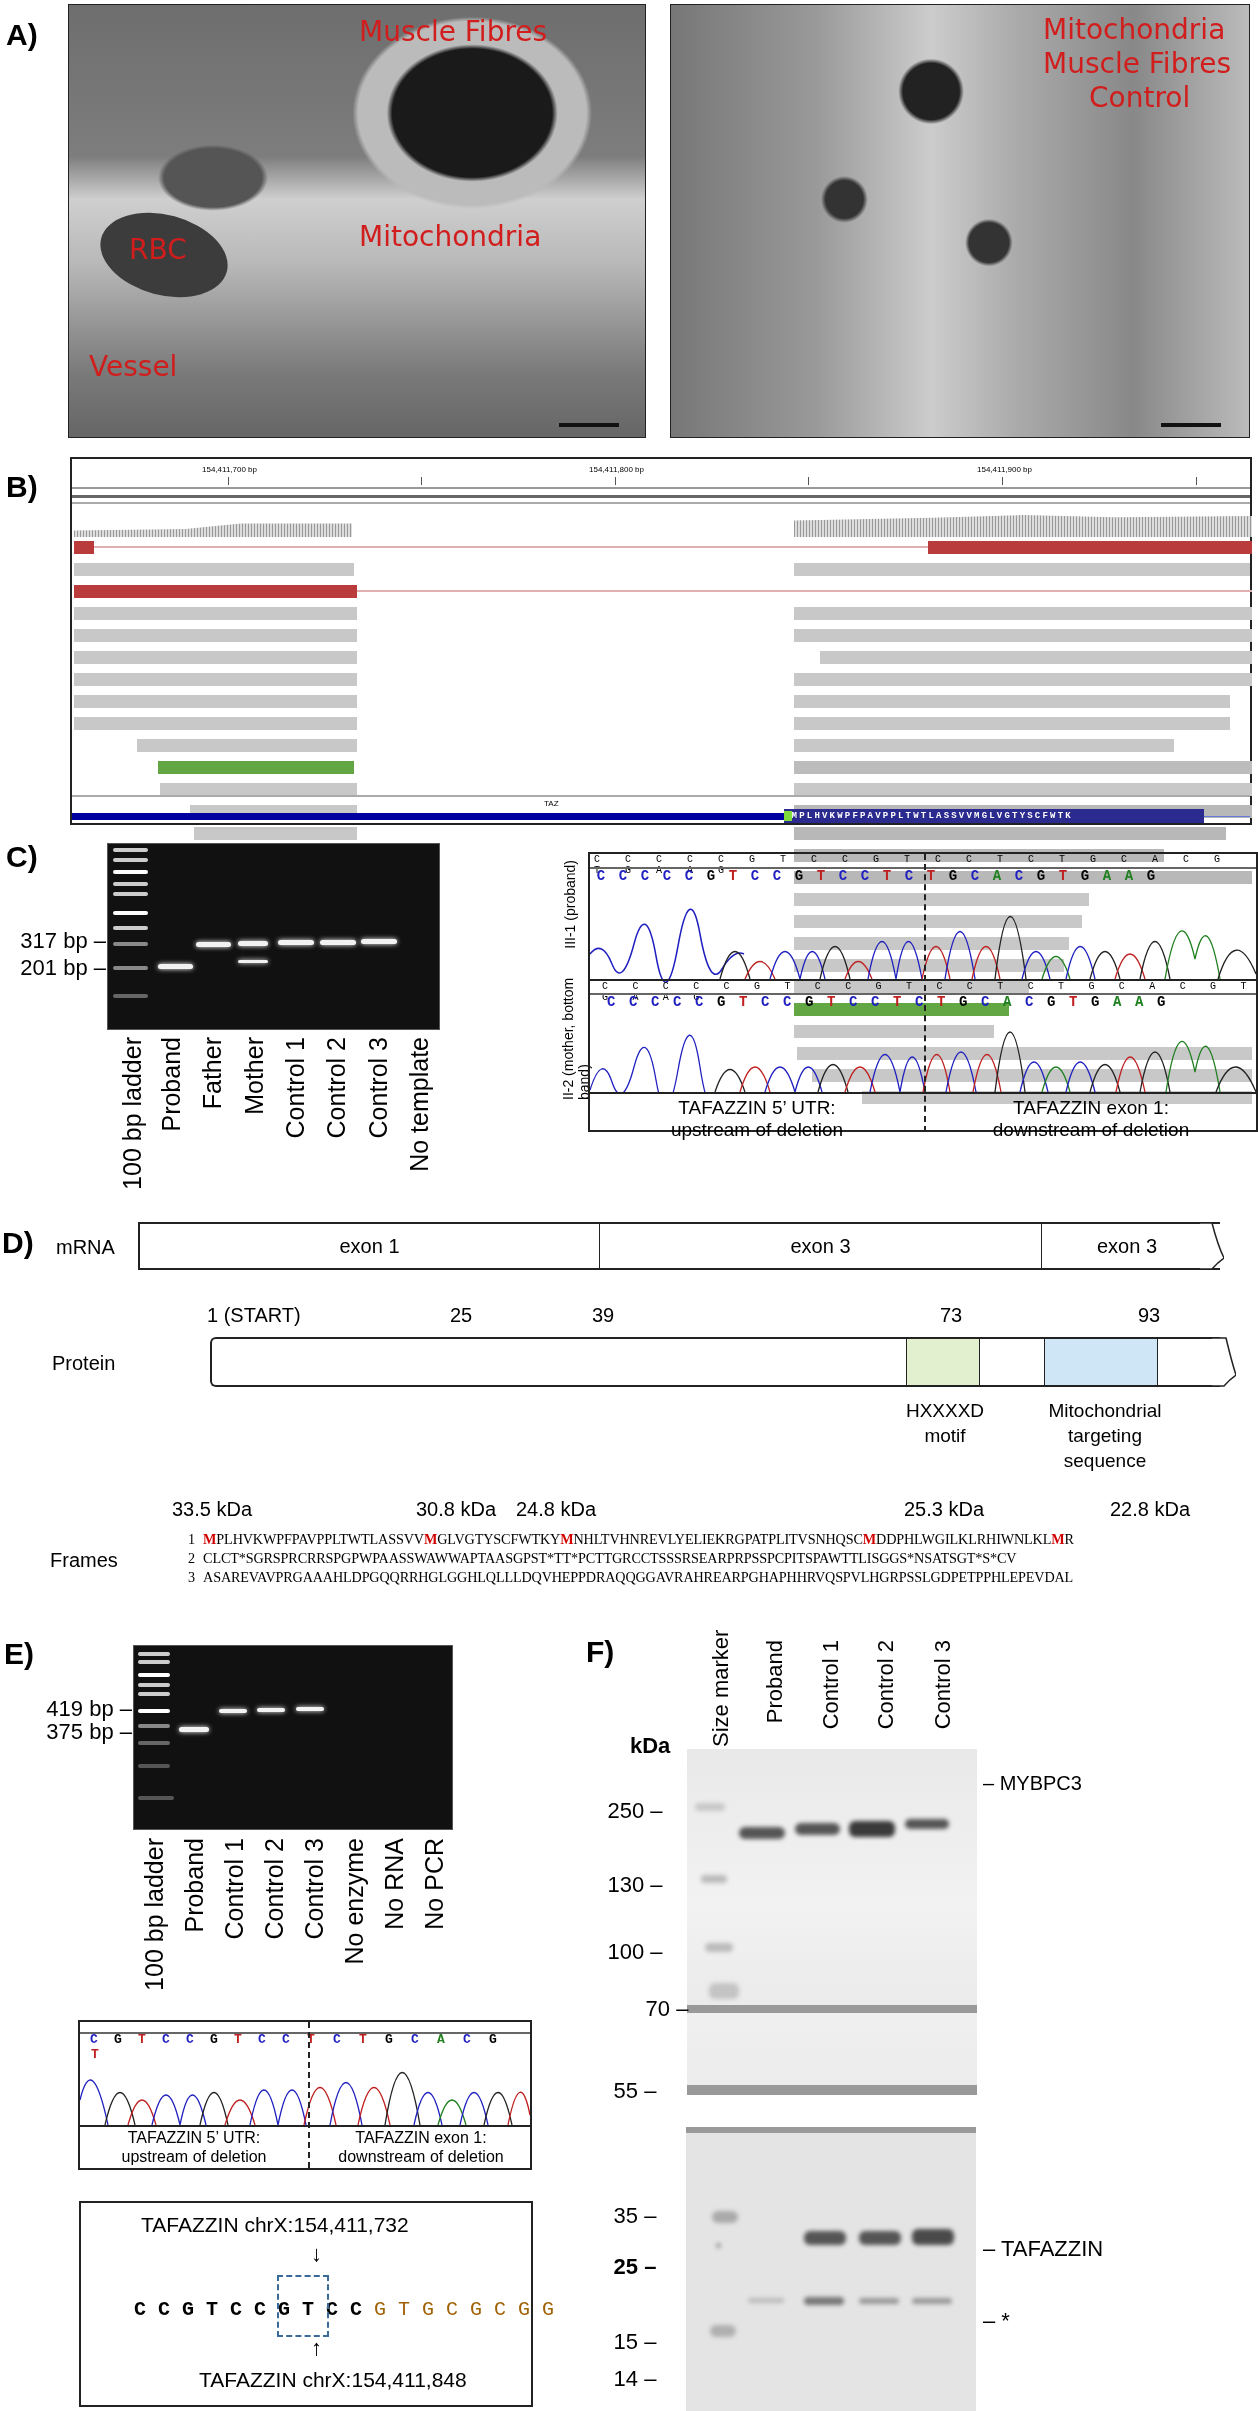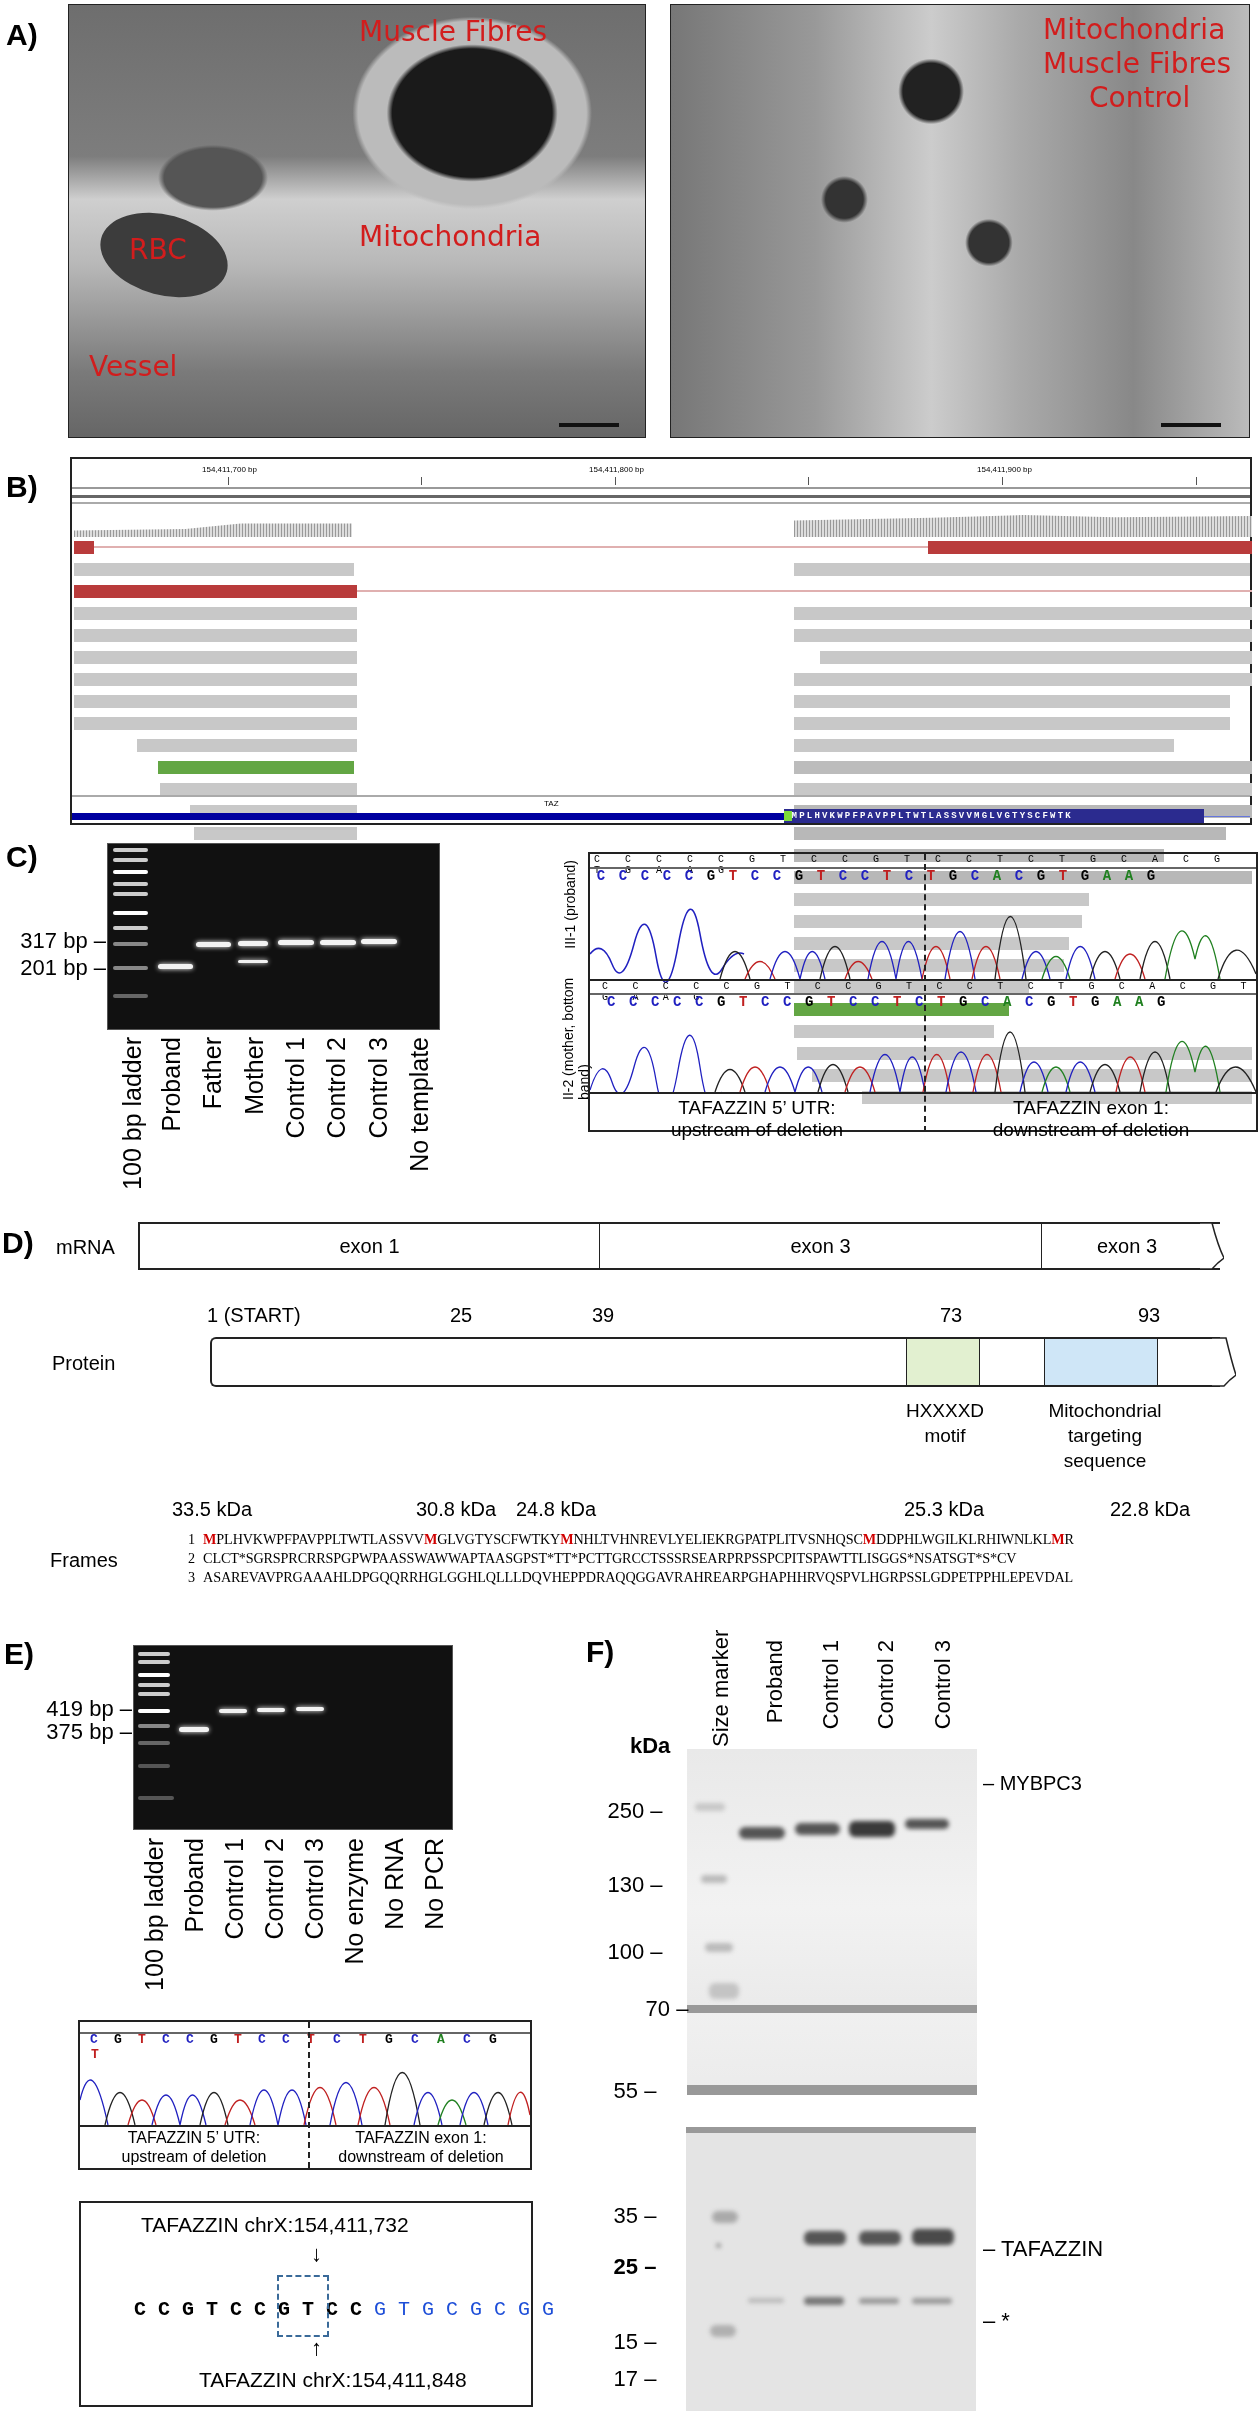--- a/index.html
+++ b/index.html
@@ -318,21 +318,21 @@
   <div class="abs" style="left:230px;top:106px;width:222px;text-align:center;font-size:16px;line-height:19px;">
     <div>TAFAZZIN exon 1:</div>
       <div>downstream of deletion</div>
   </div>
 </div>
 
 <div class="abs" style="left:79px;top:2201px;width:454px;height:206px;border:2px solid #222;">
   <div class="abs" style="left:60px;top:10px;font-size:21px;">TAFAZZIN chrX:154,411,732</div>
   <div class="abs" style="left:230px;top:38px;font-size:22px;font-weight:bold;">↓</div>
   <div class="abs mono" style="left:5px;top:72px;font-size:20px;white-space:pre;">
-    <span style="font-weight:bold;">C C G T C C G T C C</span> <span style="color:#1d4ed8;">G T G C G C G G</span>
+    <span style="font-weight:bold;">C C G T C C G T C C</span> <span style="color:#a16207;">G T G C G C G G</span>
   </div>
   <div class="abs" style="left:196px;top:72px;width:52px;height:62px;border:2px dashed #3a6a99;"></div>
   <div class="abs" style="left:230px;top:132px;font-size:22px;font-weight:bold;">↑</div>
   <div class="abs" style="left:118px;top:165px;font-size:21px;">TAFAZZIN chrX:154,411,848</div>
 </div>
 
 <div class="panel-label" style="left:586px;top:1635px;">F)</div>
 <div class="abs" style="left:630px;top:1733px;font-size:22px;font-weight:bold;">kDa</div>
 <div class="vtext" style="left:708px;top:1612px;height:135px;font-size:22px;">Size marker</div>
 <div class="vtext" style="left:762px;top:1640px;font-size:22px;">Proband</div>
@@ -371,15 +371,15 @@
   <div class="wb-band" style="left:118px;top:104px;width:42px;height:14px;background:#555;"></div>
   <div class="wb-band" style="left:173px;top:104px;width:42px;height:14px;background:#555;"></div>
   <div class="wb-band" style="left:226px;top:102px;width:42px;height:16px;background:#4a4a4a;"></div>
   <div class="wb-band" style="left:118px;top:170px;width:40px;height:8px;background:#777;"></div>
   <div class="wb-band" style="left:173px;top:171px;width:40px;height:6px;background:#999;"></div>
   <div class="wb-band" style="left:226px;top:171px;width:40px;height:6px;background:#999;"></div>
 </div>
 <div class="kda" style="left:600px;top:2203px;">35 –</div>
 <div class="kda" style="left:600px;top:2254px;font-weight:bold;">25 –</div>
 <div class="kda" style="left:600px;top:2329px;">15 –</div>
-<div class="kda" style="left:600px;top:2366px;">17 –</div>
+<div class="kda" style="left:600px;top:2366px;">14 –</div>
 <div class="abs" style="left:983px;top:2236px;font-size:22px;">– TAFAZZIN</div>
 <div class="abs" style="left:983px;top:2308px;font-size:22px;">– *</div>
 
 </body></html>

